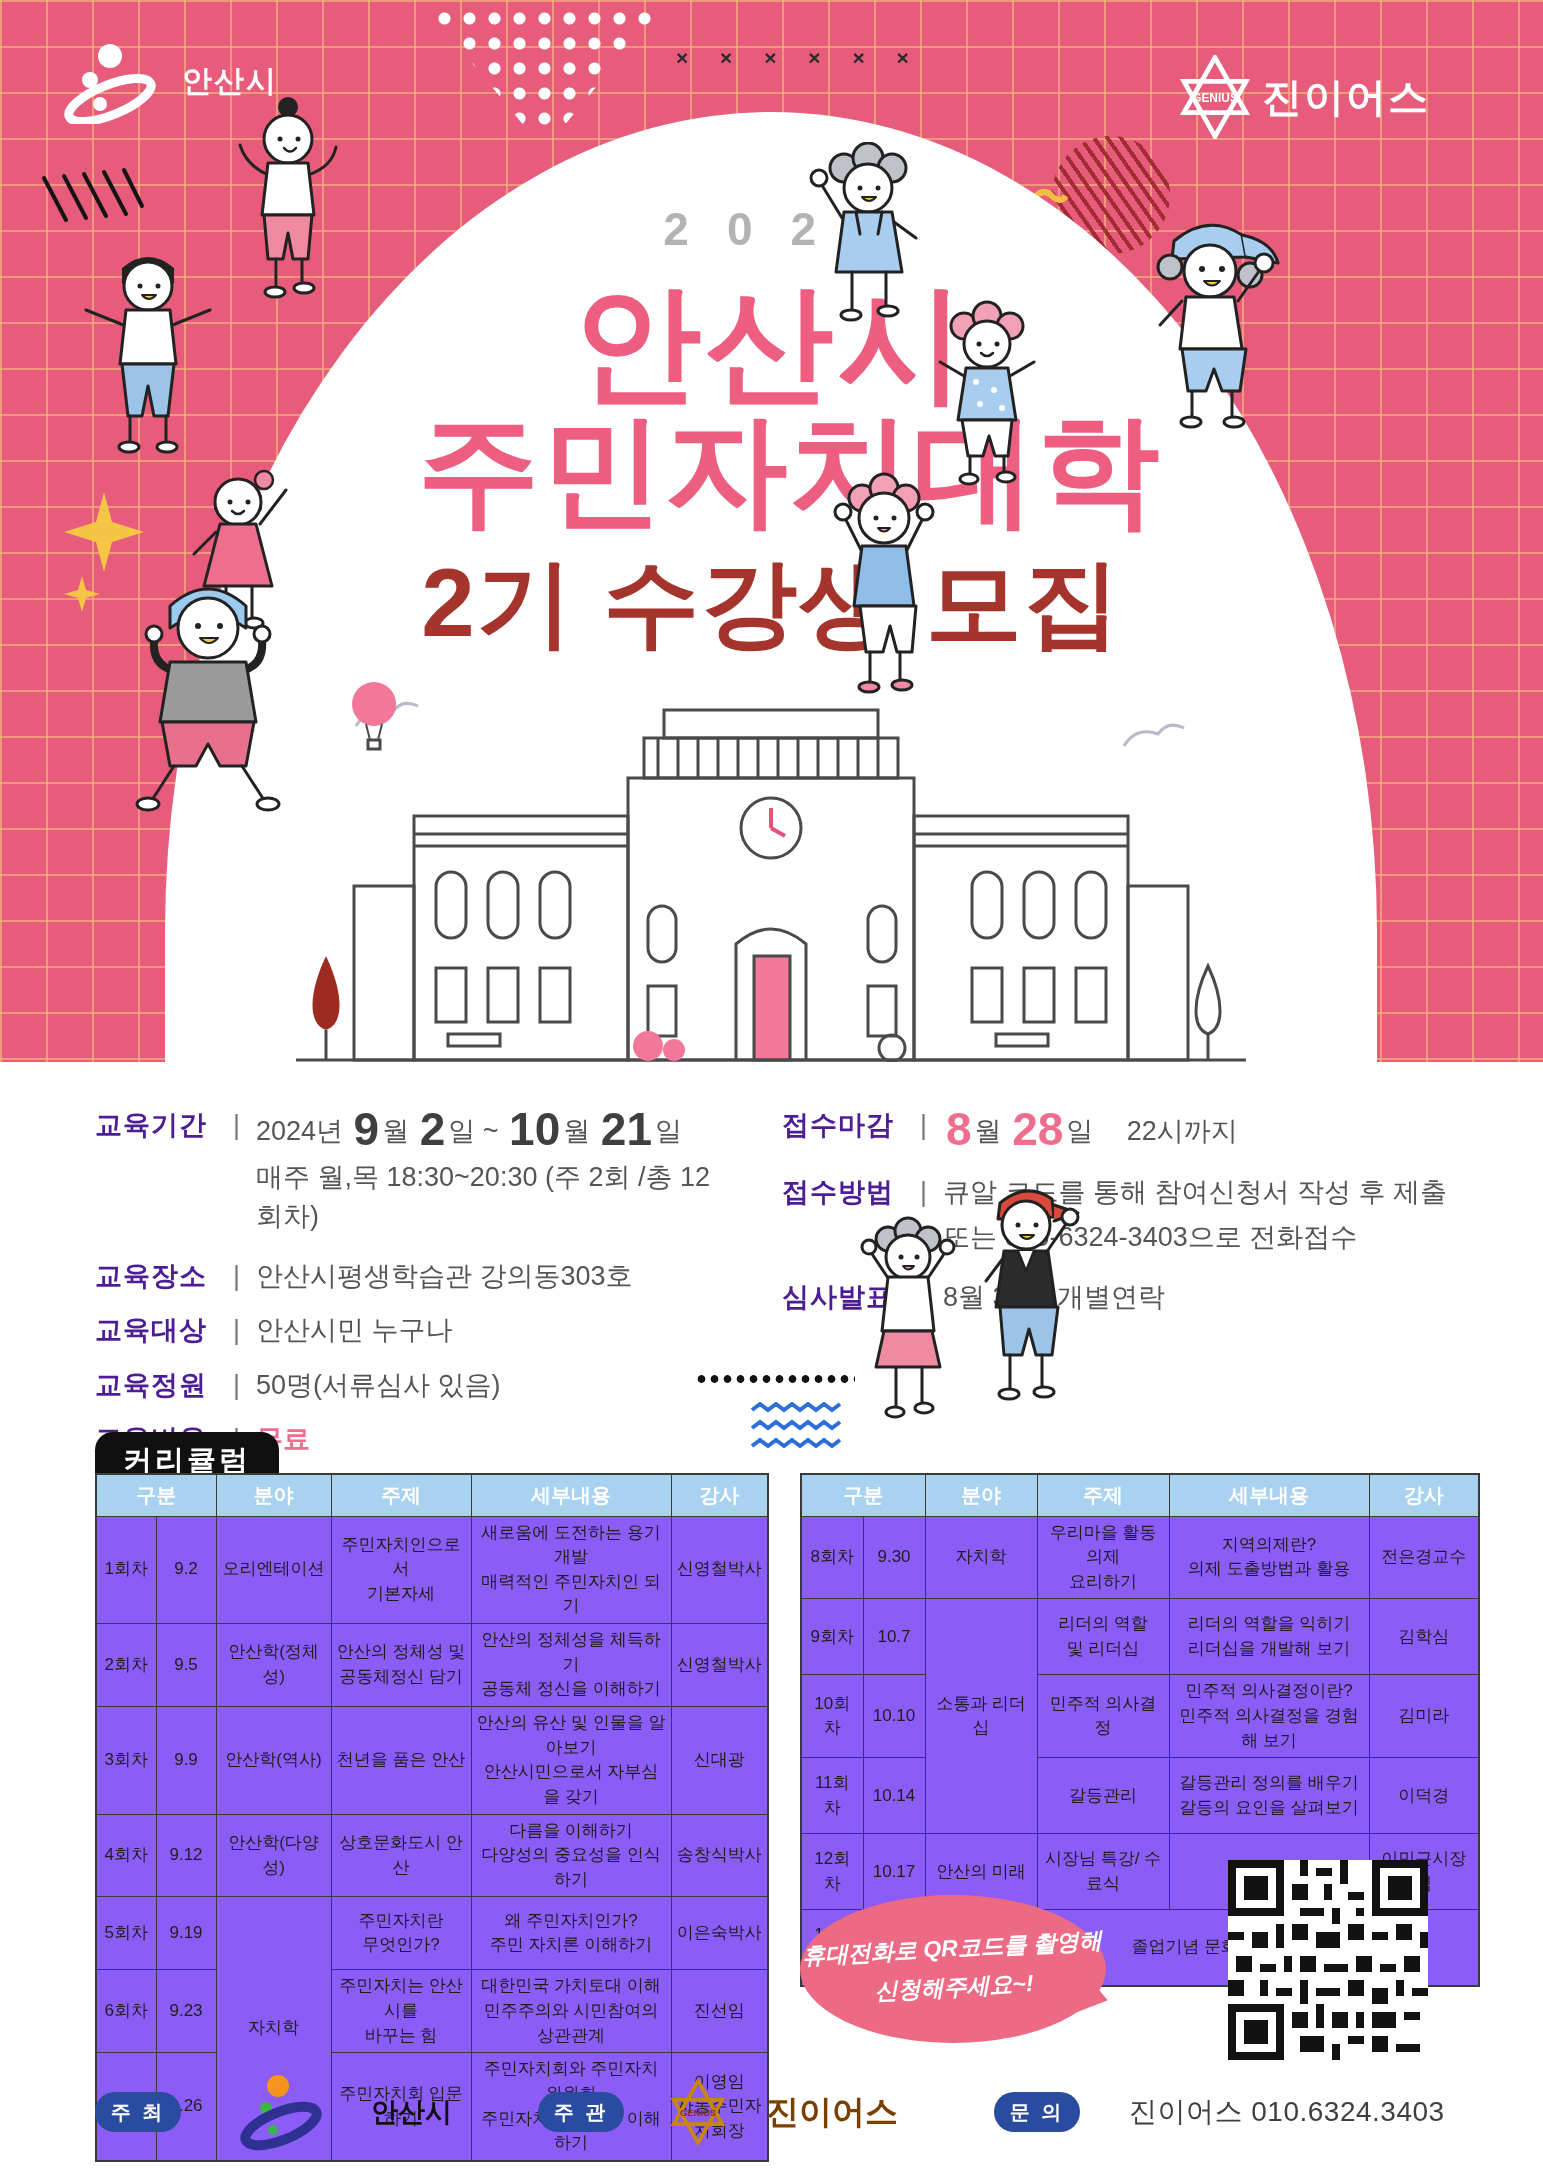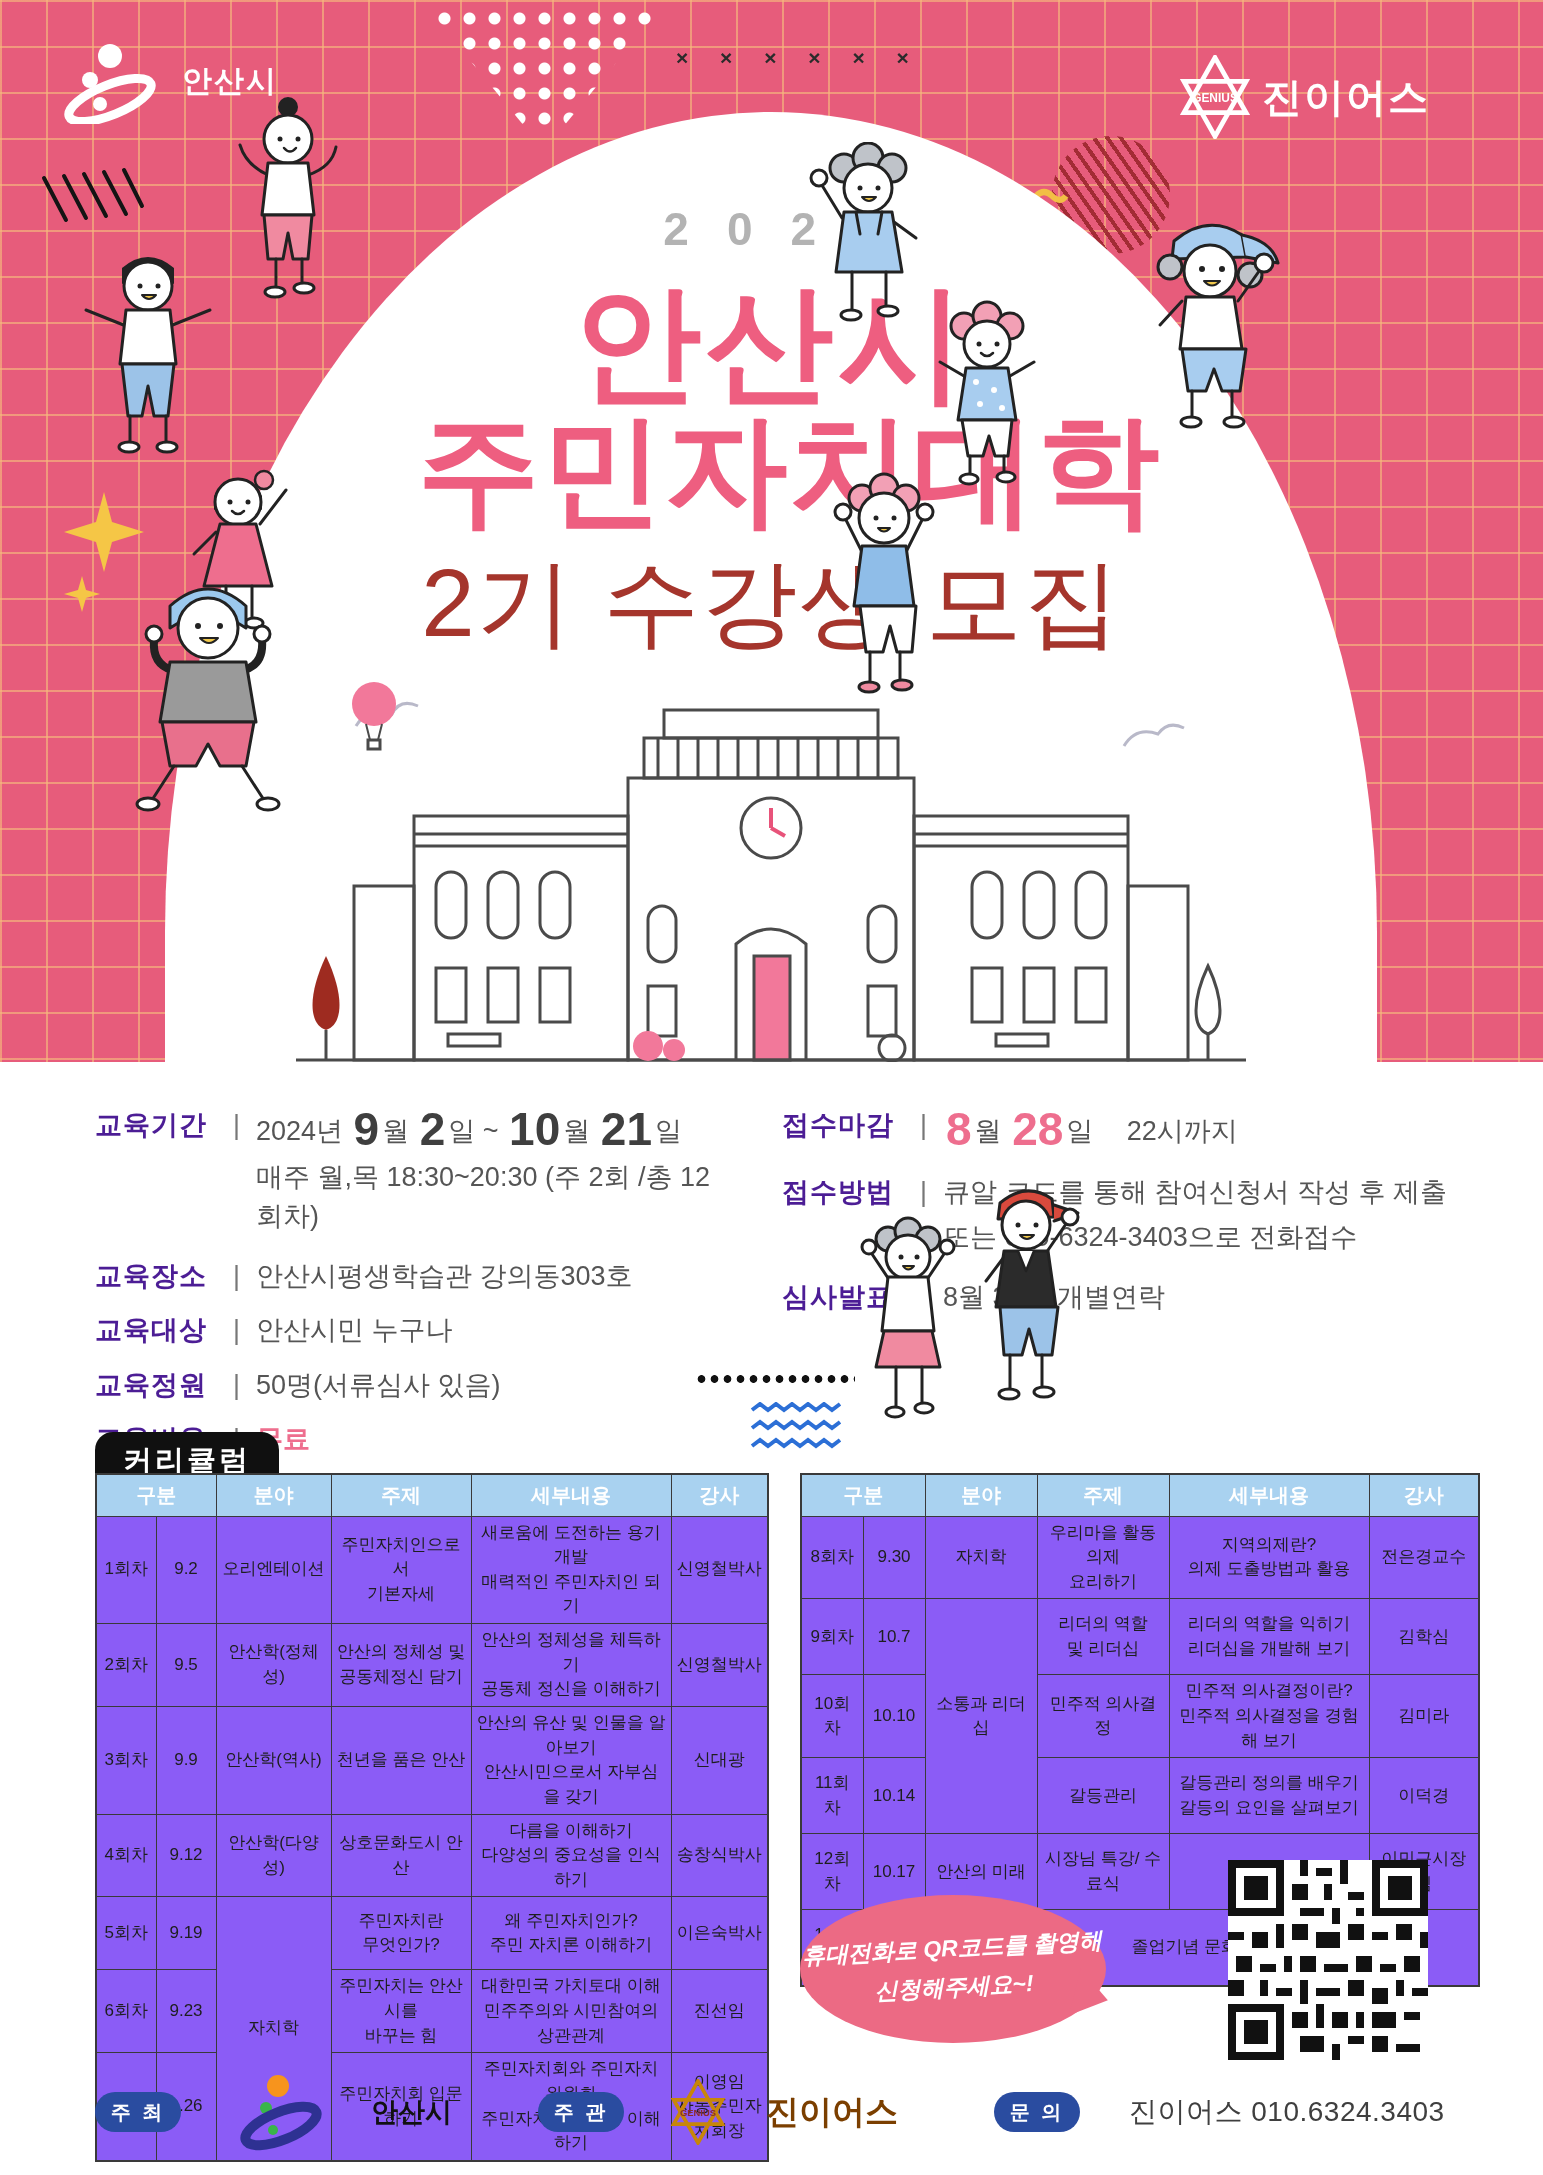--- a/index.html
+++ b/index.html
@@ -11,21 +11,21 @@
     background-color:#E75C7B;
     background-image:linear-gradient(rgba(245,185,125,.65) 2px, transparent 2px),
                      linear-gradient(90deg, rgba(245,185,125,.65) 2px, transparent 2px);
     background-size:46px 46px; }
   .dome { position:absolute; left:165px; top:112px; width:1212px; height:950px; background:#fff;
     border-radius:606px 606px 0 0 / 820px 820px 0 0; }
   .hero-title { position:absolute; left:0; width:1543px; text-align:center; }
   .year { top:202px; font-size:46px; font-weight:bold; color:#B3B3B3; letter-spacing:38px; padding-left:38px; }
   .t1 { top:258px; font-size:128px; font-weight:900; color:#EE5E80; letter-spacing:4px; }
   .t2 { top:390px; font-size:122px; font-weight:900; color:#EE5E80; letter-spacing:2px;padding-left:36px; }
-  .t3 { top:540px; font-size:96px; font-weight:400; color:#A5352C; letter-spacing:2px; }
+  .t3 { top:540px; font-size:96px; font-weight:700; color:#A5352C; letter-spacing:2px; }
 
   .corner-logo { position:absolute; display:flex; align-items:center; gap:10px; color:#fff; }
   .logo-ansan-top { left:52px; top:38px; }
   .logo-genius-top { left:1178px; top:55px; }
   .corner-logo .lname { font-size:30px; font-weight:800; letter-spacing:2px; }
   .logo-genius-top .lname { font-size:40px; }
 
   .x-marks { position:absolute; left:676px; top:46px; color:#2b2b2b; font-size:21px; font-weight:bold; letter-spacing:13px; }
 
   .dots-tri { position:absolute; left:420px; top:0; width:248px; height:126px;

